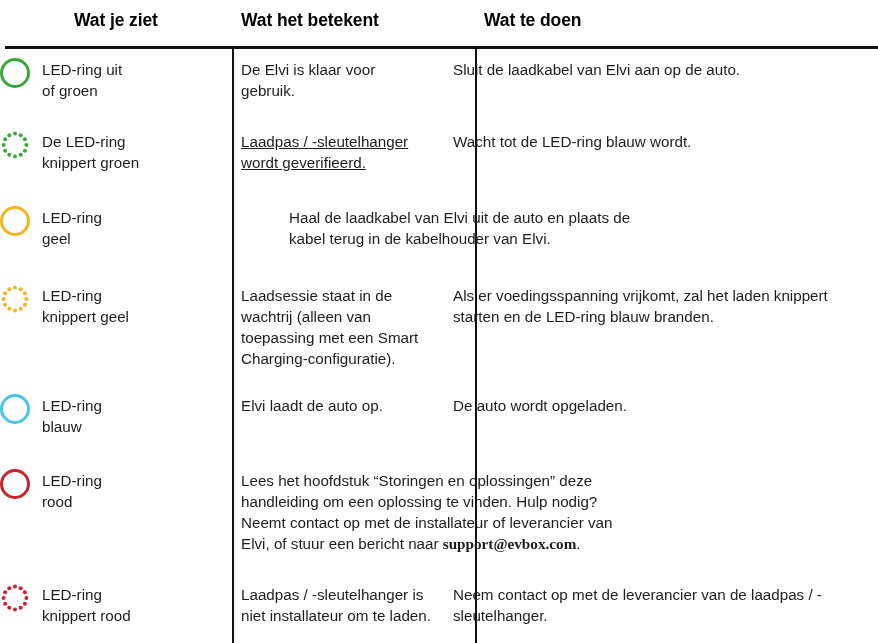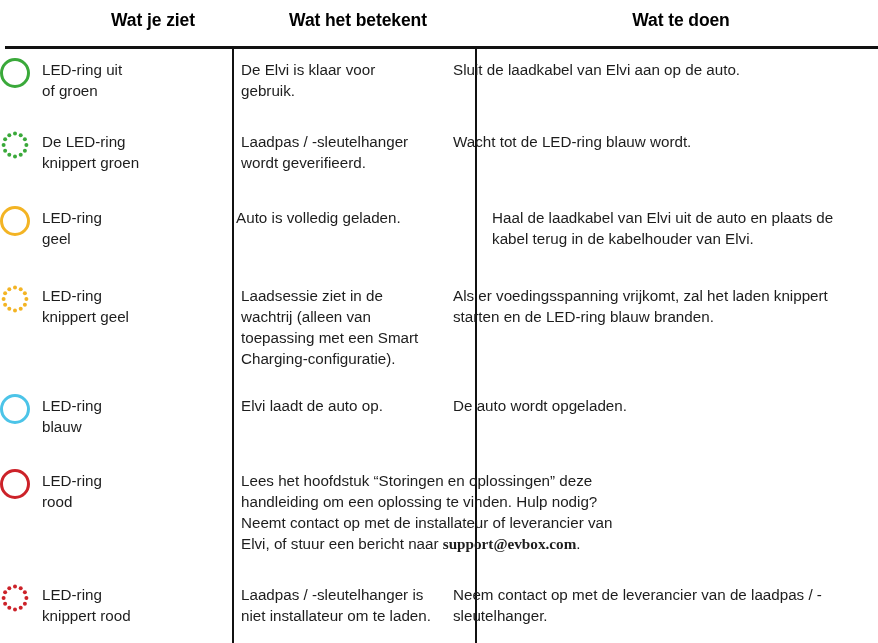--- a/index.html
+++ b/index.html
@@ -21,21 +21,20 @@
     height: 643px;
     box-sizing: border-box;
   }
 
   
   .thead {
     display: flex;
     height: 46px;
     align-items: flex-start;
     box-sizing: border-box;
-    text-align: center;
   }
   .th {
     font-weight: bold;
     font-size: 17.5px;
     letter-spacing: -0.1px;
     padding-top: 10px;
     box-sizing: border-box;
     color: #000000;
   }
   .th-1 { width: 232px; padding-left: 74px; }
@@ -171,31 +170,30 @@
             <i style="background: rgb(58, 169, 58); transform: translate(0px, 11.4px);"></i>
             <i style="background: rgb(58, 169, 58); transform: translate(-5.7px, 9.87px);"></i>
             <i style="background: rgb(58, 169, 58); transform: translate(-9.87px, 5.7px);"></i>
             <i style="background: rgb(58, 169, 58); transform: translate(-11.4px, 0px);"></i>
             <i style="background: rgb(58, 169, 58); transform: translate(-9.87px, -5.7px);"></i>
             <i style="background: rgb(58, 169, 58); transform: translate(-5.7px, -9.87px);"></i>
           </span>
           <span class="see-label">De LED-ring
 knippert groen</span>
         </div>
-        <div class="cell cell-means" style="white-space: pre-line;">Laadpas / -sleutelhanger
+        <div class="cell cell-means" style="white-space: pre-line; text-decoration: underline;">Laadpas / -sleutelhanger
 wordt geverifieerd.</div>
         <div class="cell cell-do" style="white-space: normal;">Wacht tot de LED-ring blauw wordt.</div>
       </div>
       <div class="row" style="height: 78px;">
         <div class="cell cell-see">
           <span class="ring solid" style="border-color: rgb(243, 180, 36);"></span>
           <span class="see-label">LED-ring
 geel</span>
         </div>
-        <div class="cell cell-means" style="white-space: normal;">Auto is volledig geladen.</div>
         <div class="cell cell-do" style="white-space: normal; margin-left: 48px;">Haal de laadkabel van Elvi uit de auto en plaats de kabel terug in de kabelhouder van Elvi.</div>
       </div>
       <div class="row" style="height: 110px;">
         <div class="cell cell-see">
           <span class="ring dotted">
             <i style="background: rgb(243, 180, 36); transform: translate(0px, -11.4px);"></i>
             <i style="background: rgb(243, 180, 36); transform: translate(5.7px, -9.87px);"></i>
             <i style="background: rgb(243, 180, 36); transform: translate(9.87px, -5.7px);"></i>
             <i style="background: rgb(243, 180, 36); transform: translate(11.4px, 0px);"></i>
             <i style="background: rgb(243, 180, 36); transform: translate(9.87px, 5.7px);"></i>
@@ -203,21 +201,21 @@
             <i style="background: rgb(243, 180, 36); transform: translate(0px, 11.4px);"></i>
             <i style="background: rgb(243, 180, 36); transform: translate(-5.7px, 9.87px);"></i>
             <i style="background: rgb(243, 180, 36); transform: translate(-9.87px, 5.7px);"></i>
             <i style="background: rgb(243, 180, 36); transform: translate(-11.4px, 0px);"></i>
             <i style="background: rgb(243, 180, 36); transform: translate(-9.87px, -5.7px);"></i>
             <i style="background: rgb(243, 180, 36); transform: translate(-5.7px, -9.87px);"></i>
           </span>
           <span class="see-label">LED-ring
 knippert geel</span>
         </div>
-        <div class="cell cell-means" style="white-space: normal;">Laadsessie ziet in de wachtrij (alleen van toepassing met een Smart Charging-configuratie).</div>
+        <div class="cell cell-means" style="white-space: normal;">Laadsessie staat in de wachtrij (alleen van toepassing met een Smart Charging-configuratie).</div>
         <div class="cell cell-do" style="white-space: normal;">Als er voedingsspanning vrijkomt, zal het laden knippert starten en de LED-ring blauw branden.</div>
       </div>
       <div class="row" style="height: 75px;">
         <div class="cell cell-see">
           <span class="ring solid" style="border-color: rgb(76, 196, 232);"></span>
           <span class="see-label">LED-ring
 blauw</span>
         </div>
         <div class="cell cell-means" style="white-space: normal;">Elvi laadt de auto op.</div>
         <div class="cell cell-do" style="white-space: normal;">De auto wordt opgeladen.</div>

